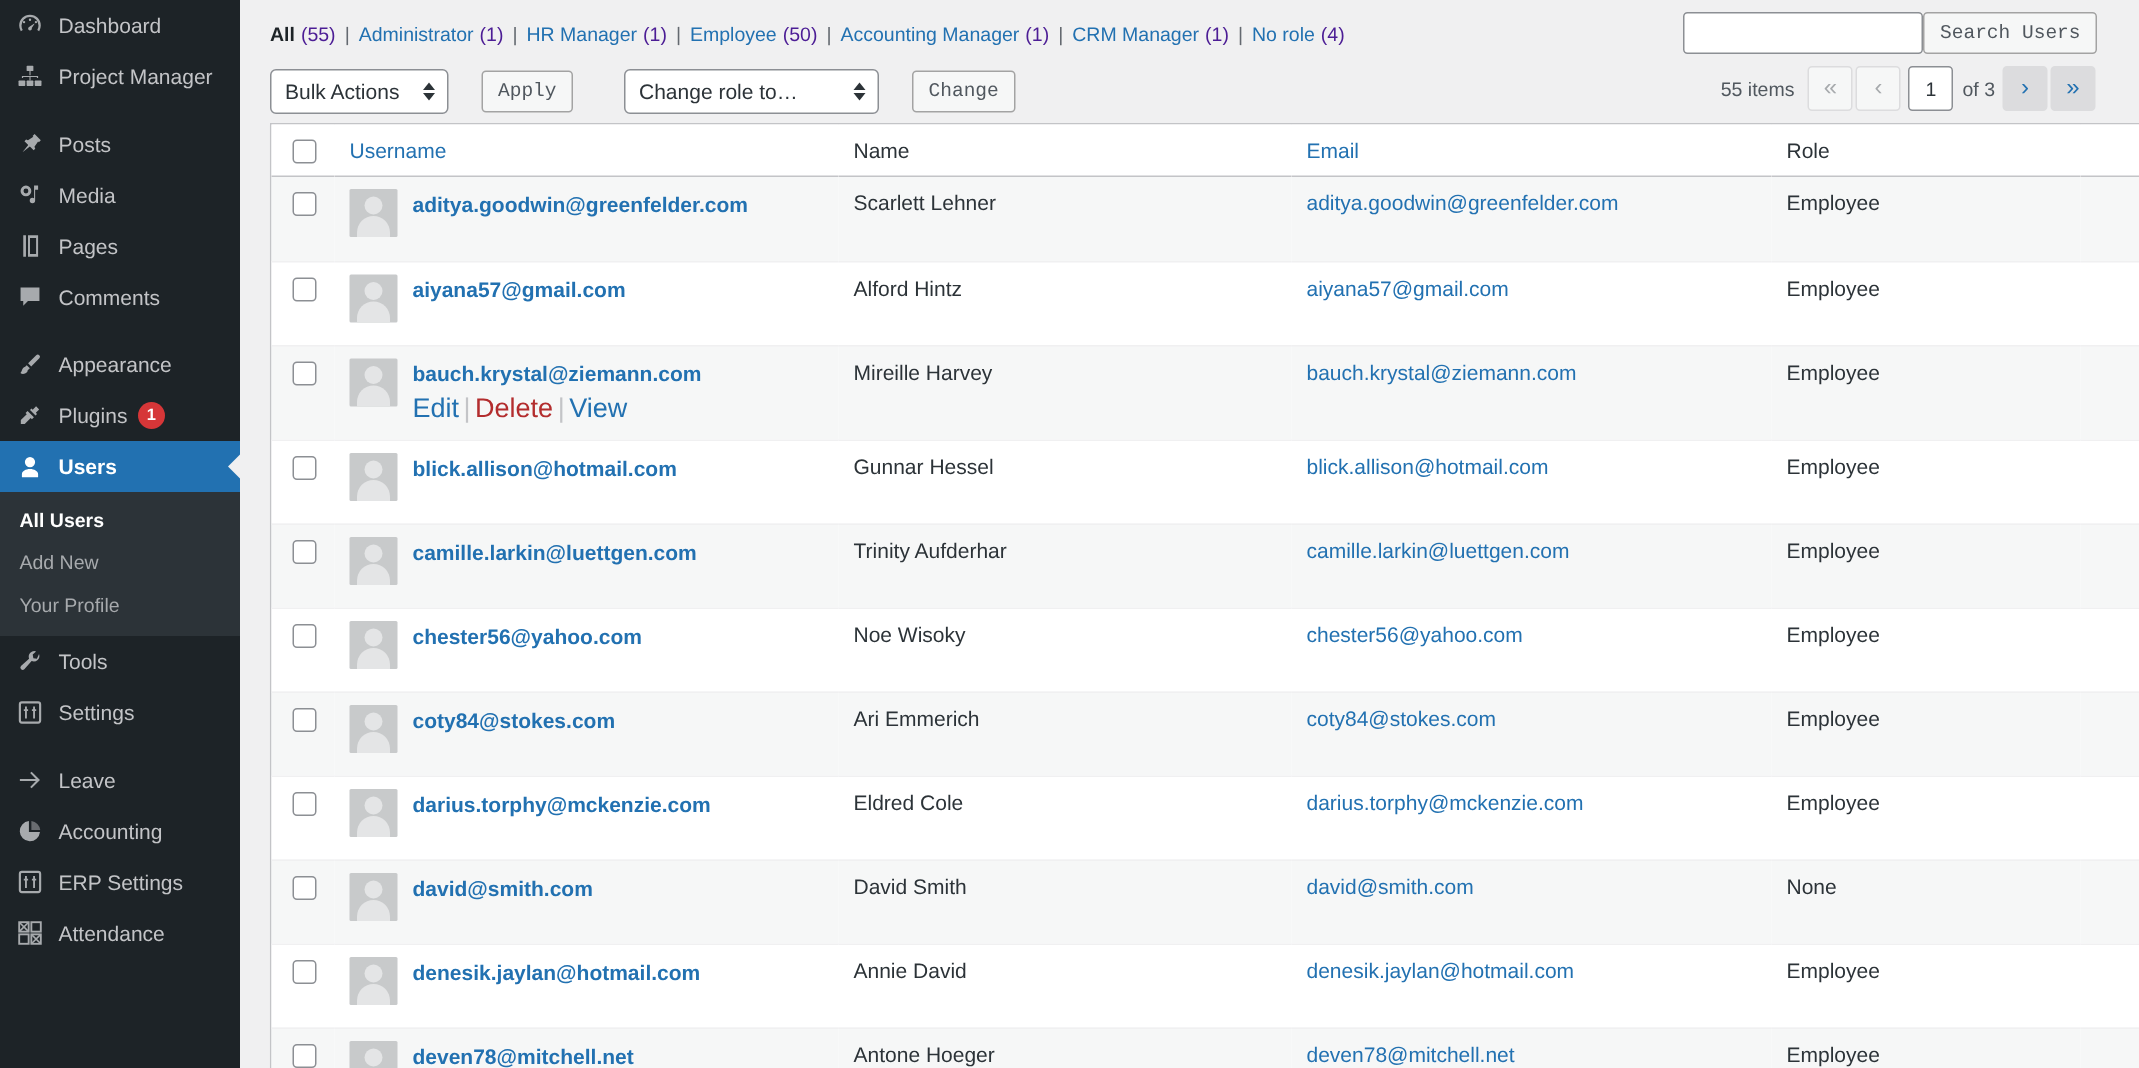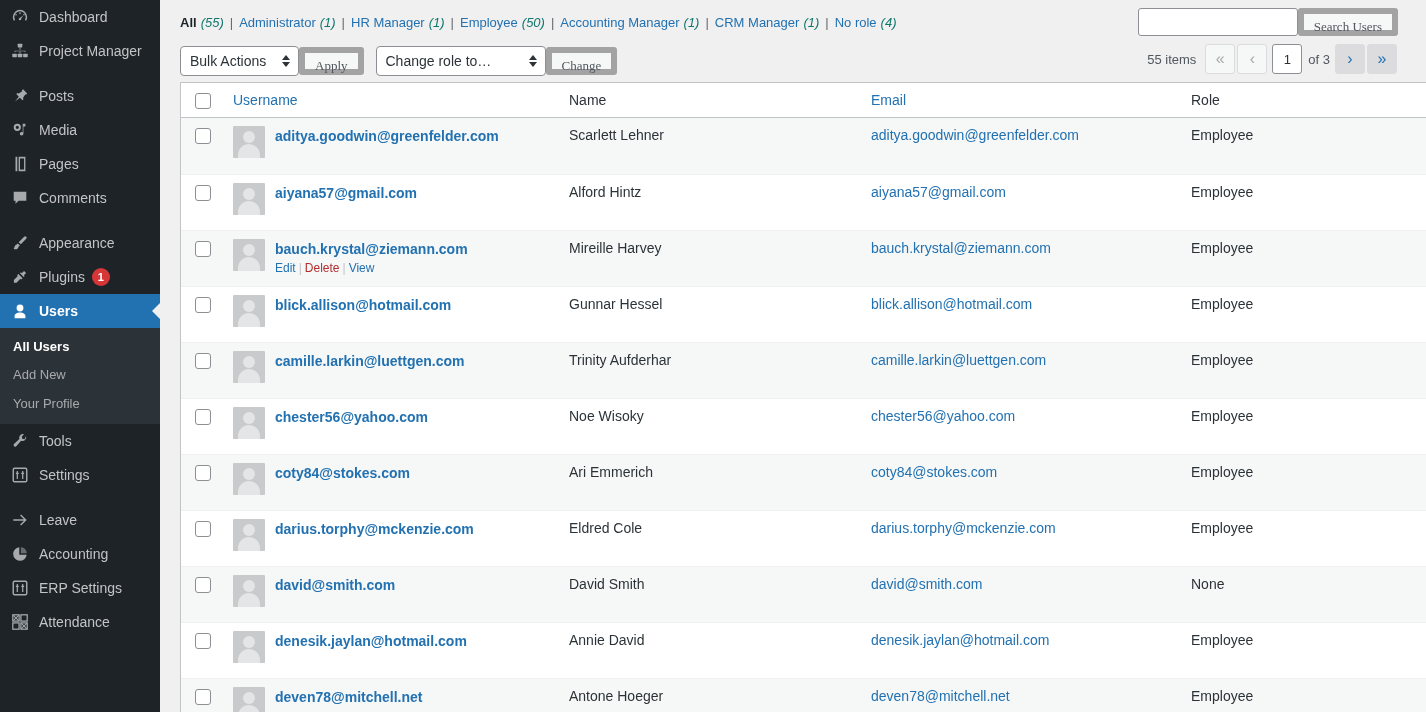--- a/index.html
+++ b/index.html
@@ -75,46 +75,46 @@
   }
   .subsubsub {
     list-style: none; margin: 0; padding: 0;
     display: flex; align-items: center; flex-wrap: nowrap;
     font-size: 13px; line-height: 18px; color: #50575e;
   }
   .subsubsub li { white-space: nowrap; }
   .subsubsub .sep { color: #646970; padding: 0 6px; }
   .subsubsub a { color: #2271b1; text-decoration: none; cursor: pointer; }
   .subsubsub .cur a { color: #1d2327; font-weight: 600; }
-  .subsubsub .cnt { color: #0f766e; margin-left: 4px; font-style: italic; }
+  .subsubsub .cnt { color: #4c1d95; margin-left: 4px; }
 
   .search-box {
     position: absolute; right: 28px; top: 8px;
     display: flex; align-items: center;
   }
   .search-box input[type=search] {
     width: 160px; height: 28px;
     border: 1px solid #8c8f94; border-radius: 3px;
     background: #fff; padding: 0 8px;
     font-family: inherit; font-size: 13px; color: #2c3338;
   }
   .btn-plain {
     height: 28px; padding: 0 10px;
-    background: #f6f7f7; border: 6px solid #a3a3a3;
+    background: #f6f7f7; border: 1px solid #a3a3a3;
     border-radius: 3px; color: #50575e;
-    font-family: Liberation Serif, serif; font-size: 13px; line-height: 26px;
+    font-family: Liberation Mono, monospace; font-size: 13px; line-height: 26px;
     cursor: pointer; white-space: nowrap;
   }
 
   
   .tablenav {
     position: relative; height: 38px;
     display: flex; align-items: center; margin-top: 6px;
   }
-  .actions { display: flex; align-items: center; gap: 0; }
+  .actions { display: flex; align-items: center; gap: 22px; }
   .wp-select {
     position: relative; display: inline-block;
   }
   .wp-select select {
     -webkit-appearance: none; -moz-appearance: none; appearance: none;
     height: 30px; border: 1px solid #8c8f94; border-radius: 4px;
     background: #fff; color: #2c3338;
     font-family: inherit; font-size: 14px;
     padding: 0 30px 0 9px; cursor: pointer; line-height: 28px;
   }
@@ -222,21 +222,21 @@
     position: absolute; left: 50%; top: 18px;
     width: 22px; height: 18px; margin-left: -11px;
     border-radius: 11px 11px 0 0; background: #e4e5e6;
   }
   .user-main { padding-top: 1px; }
   .row-title {
     color: #2271b1; font-weight: 700; font-size: 14px;
     text-decoration: none; cursor: pointer; display: inline-block;
   }
   .row-actions {
-    margin-top: 2px; font-size: 12px; color: #8c8f94;
+    margin-top: 2px; font-size: 18px; color: #8c8f94;
     line-height: 1.4; white-space: nowrap;
   }
   .row-actions a { color: #2271b1; text-decoration: none; cursor: pointer; }
   .row-actions a.trash-link { color: #b32d2e; }
   .row-actions .ra-sep { color: #c3c4c7; padding: 0 3px; }
   .email-link { color: #2271b1; text-decoration: none; cursor: pointer; font-size: 14px; }
   .name-cell, .role-cell { font-size: 14px; color: #2c3338; }
 </style>
 </head>
 <body>

